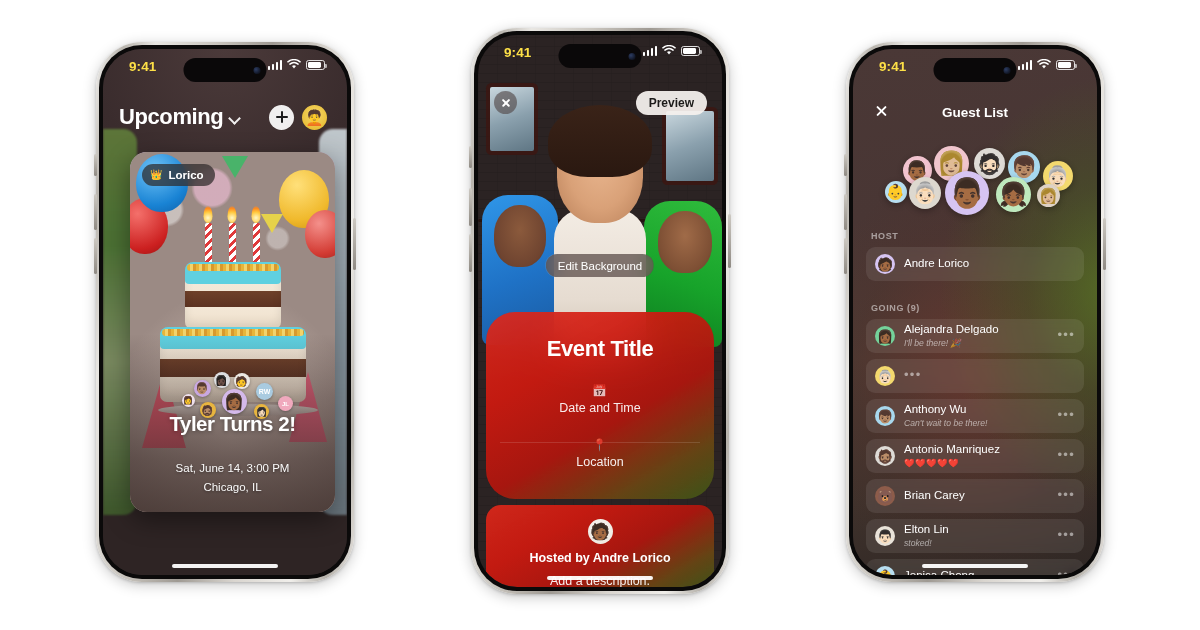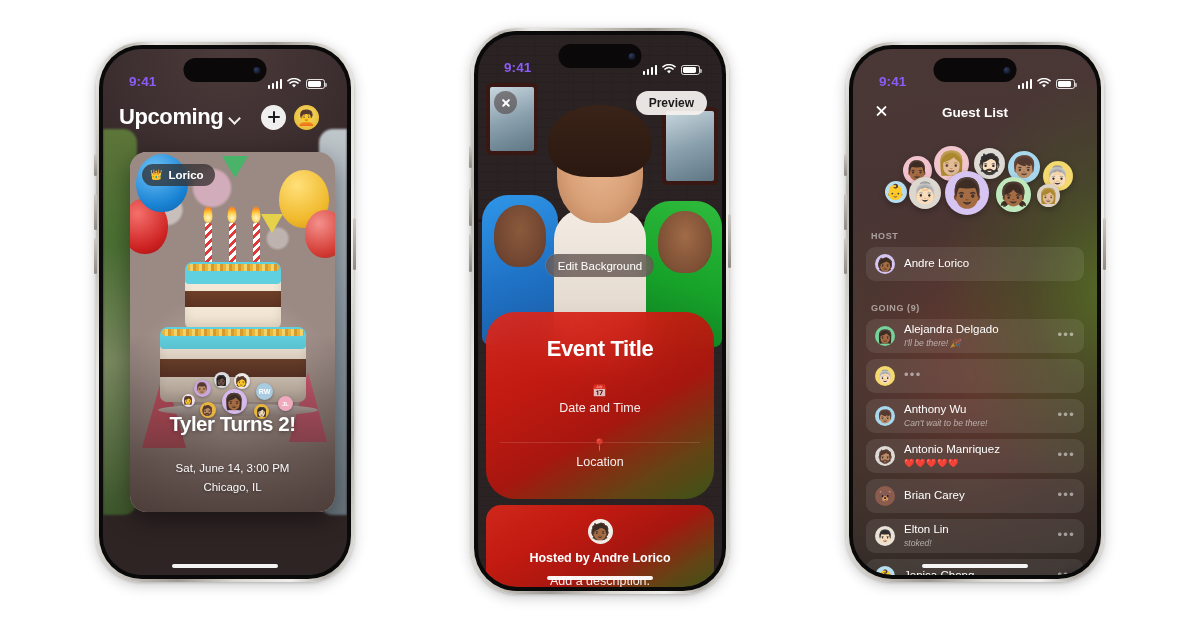--- a/index.html
+++ b/index.html
@@ -30,22 +30,22 @@
   
   .btn-side {
     position: absolute; left: -2px; width: 3px; border-radius: 2px;
     background: linear-gradient(180deg,#cdc9c2,#8f8a83);
   }
   .btn-side.r { left: auto; right: -2px; }
 
   
   .statusbar {
     position: absolute; top: 0; left: 0; right: 0; height: 40px;
-    display: flex; align-items: flex-end; justify-content: space-between;
-    padding: 10px 22px 0 26px; color: #8b5cf6; z-index: 30;
+    display: flex; align-items: flex-start; justify-content: space-between;
+    padding: 10px 22px 0 26px; color: #fde047; z-index: 30;
     font-size: 13px; font-weight: 700; letter-spacing: .1px;
   }
   .sb-time { font-size: 13.5px; font-weight: 700; }
   .sb-right { display: flex; align-items: center; gap: 5px; }
   .bars { display: flex; align-items: flex-end; gap: 1.5px; height: 10px; }
   .bars i { display: block; width: 2.5px; background: #fff; border-radius: .8px; }
   .bars i:nth-child(1){height:3.5px} .bars i:nth-child(2){height:5.5px}
   .bars i:nth-child(3){height:7.5px} .bars i:nth-child(4){height:10px}
   .batt {
     width: 19px; height: 10px; border-radius: 2.6px; border: 1.1px solid rgba(255,255,255,.85);
@@ -77,21 +77,21 @@
     content:""; position:absolute; left:0; top:80px; bottom:60px; width:34px;
     background:linear-gradient(180deg,#5f7a3a 0%,#4d7434 30%,#7d8f63 60%,#3f5a2c 100%);
     filter: blur(1.2px); border-radius:0 14px 14px 0; opacity:.95;
   }
   .p1-bg::after{ 
     content:""; position:absolute; right:0; top:80px; bottom:60px; width:28px;
     background:linear-gradient(180deg,#cfd8dd 0%,#9fb0bb 45%,#6f7d86 100%);
     filter: blur(1px); border-radius:14px 0 0 14px; opacity:.9;
   }
   .p1-header {
-    position: absolute; top: 46px; left: 0; right: 12px; height: 44px;
+    position: absolute; top: 46px; left: 0; right: 4px; height: 44px;
     display: flex; align-items: center; padding: 0 16px; z-index: 12;
   }
   .p1-title {
     color: #fff; font-size: 22px; font-weight: 700; letter-spacing: -.4px;
     display: flex; align-items: center; gap: 6px;
   }
   .chev-down { width: 11px; height: 11px; position: relative; opacity:.92; }
   .chev-down::before{content:"";position:absolute;left:1px;top:2px;width:7px;height:7px;
     border-right:2px solid #fff;border-bottom:2px solid #fff;transform:rotate(45deg);}
   .p1-actions { margin-left: auto; display: flex; align-items: center; gap: 8px; }

